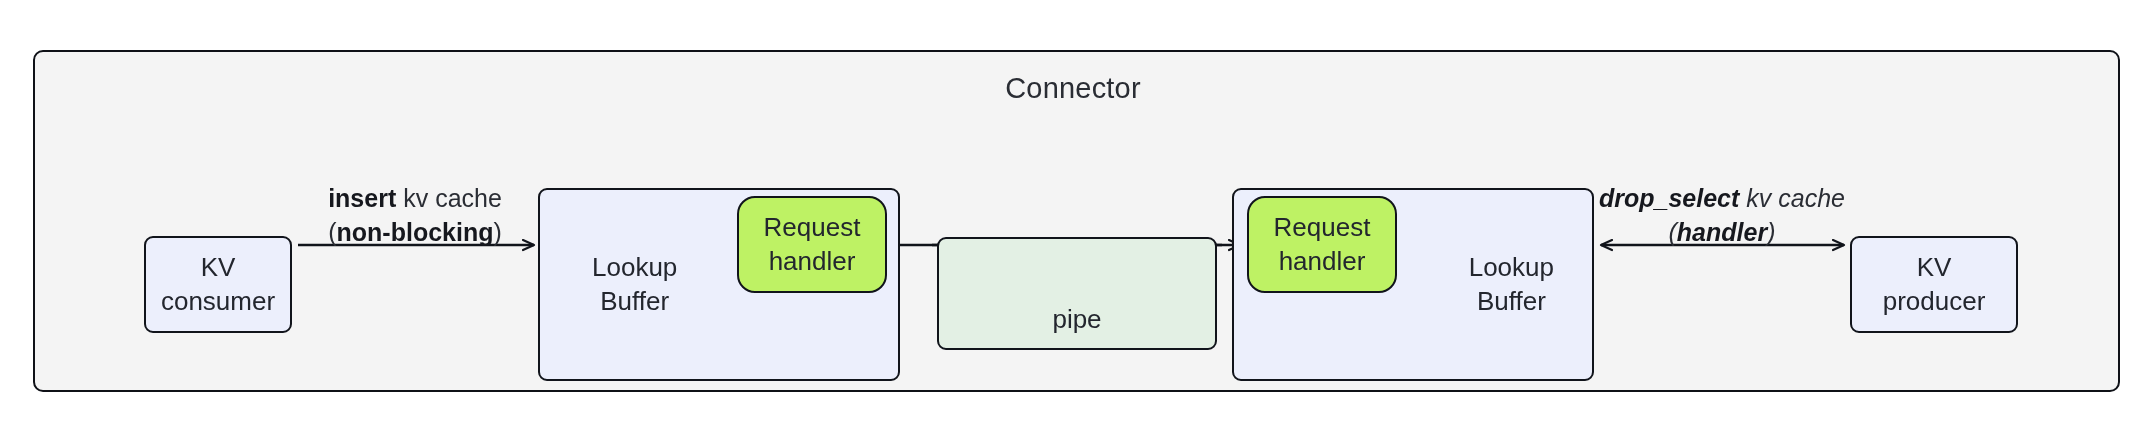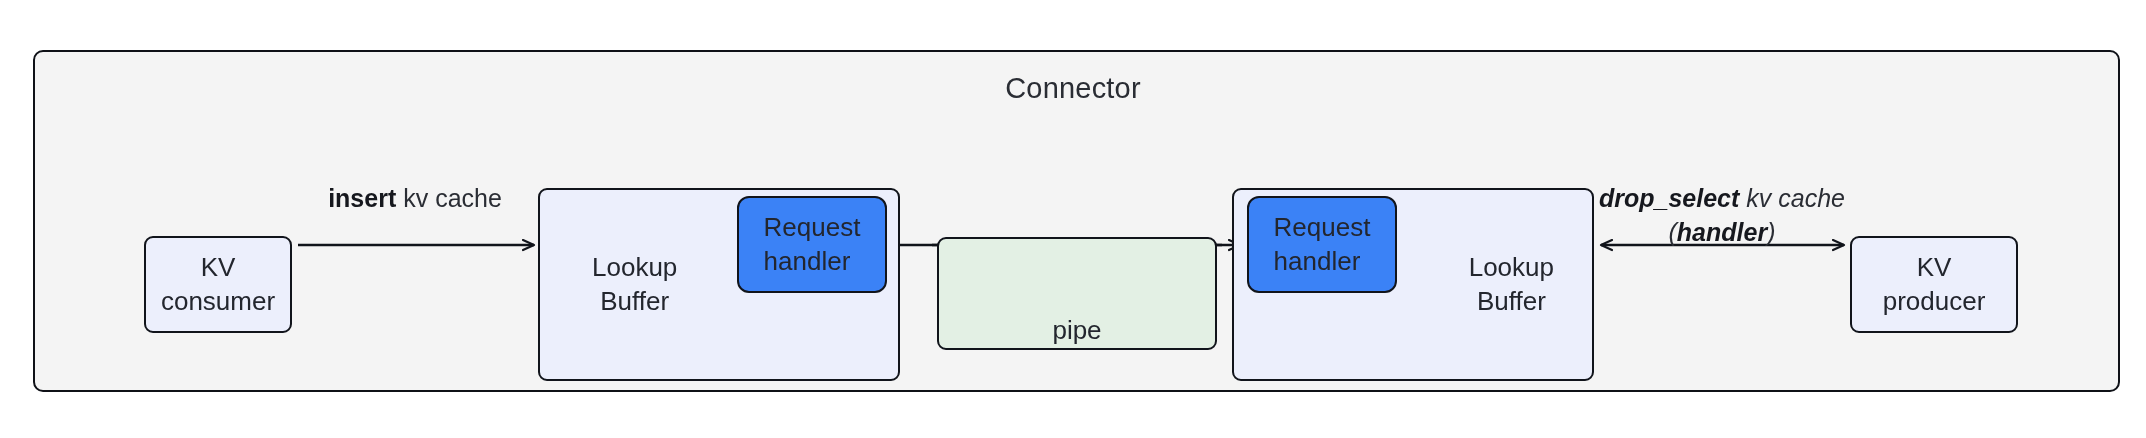--- a/index.html
+++ b/index.html
@@ -75,37 +75,38 @@
     left: 1232px; top: 148px; width: 362px; height: 193px;
     font-size: 26px;
     align-items: center; justify-content: flex-end;
     padding-right: 38px;
   }
 
   .handler {
     position: absolute;
     box-sizing: border-box;
     border: 2.5px solid #11141b;
-    border-radius: 12px;
-    background: #3b82f6;
+    border-radius: 18px;
+    background: #bef264;
     display: flex;
     align-items: center;
     justify-content: center;
+    text-align: center;
     font-size: 26px;
     color: #23262e;
     line-height: 1.28;
   }
   .handler-left  { left: 737px;  top: 196px; width: 150px; height: 97px; }
   .handler-right { left: 1247px; top: 196px; width: 150px; height: 97px; }
 
   .pipe {
     left: 937px; top: 197px; width: 280px; height: 113px;
     font-size: 26px;
     align-items: flex-end;
-    padding-bottom: 1px;
+    padding-bottom: 12px;
     border-width: 2.5px;
   }
 
   
   #arrows {
     position: absolute;
     left: 0; top: 0;
     width: 2146px; height: 438px;
     pointer-events: none;
   }
@@ -192,20 +193,21 @@
 
   <div class="node blue kv-consumer">
     <div>
       <div>KV</div>
       <div>producer</div>
     </div>
   </div>
 
   <div class="edge-label label-left">
     <div><b>insert</b><span> kv cache</span></div>
+    <div><span>(</span><b>non-blocking</b><span>)</span></div>
   </div>
 
   <div class="edge-label label-right">
     <div><b>drop_select</b><span> kv cache</span></div>
     <div><span>(</span><b>handler</b><span>)</span></div>
   </div>
 
 </div>
 
 </body></html>

